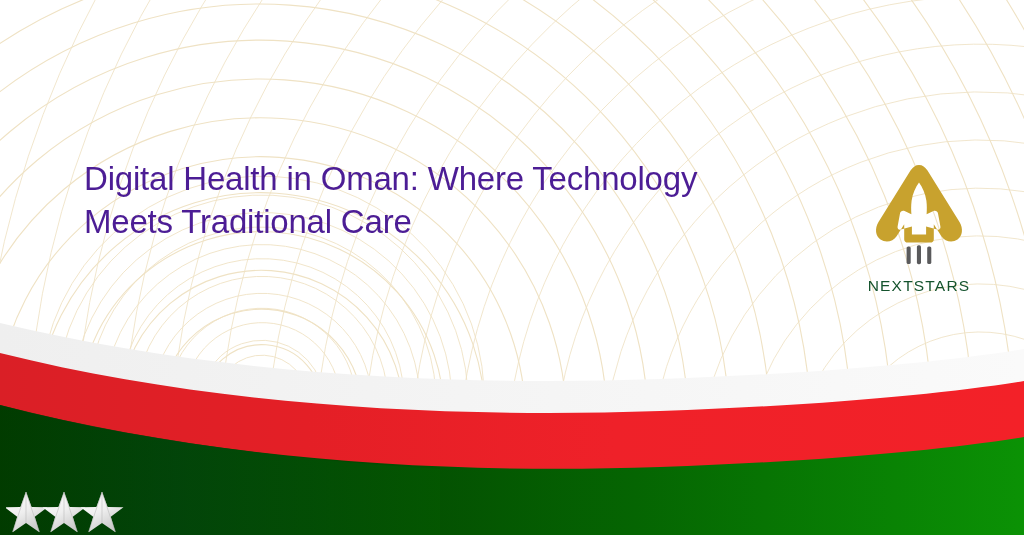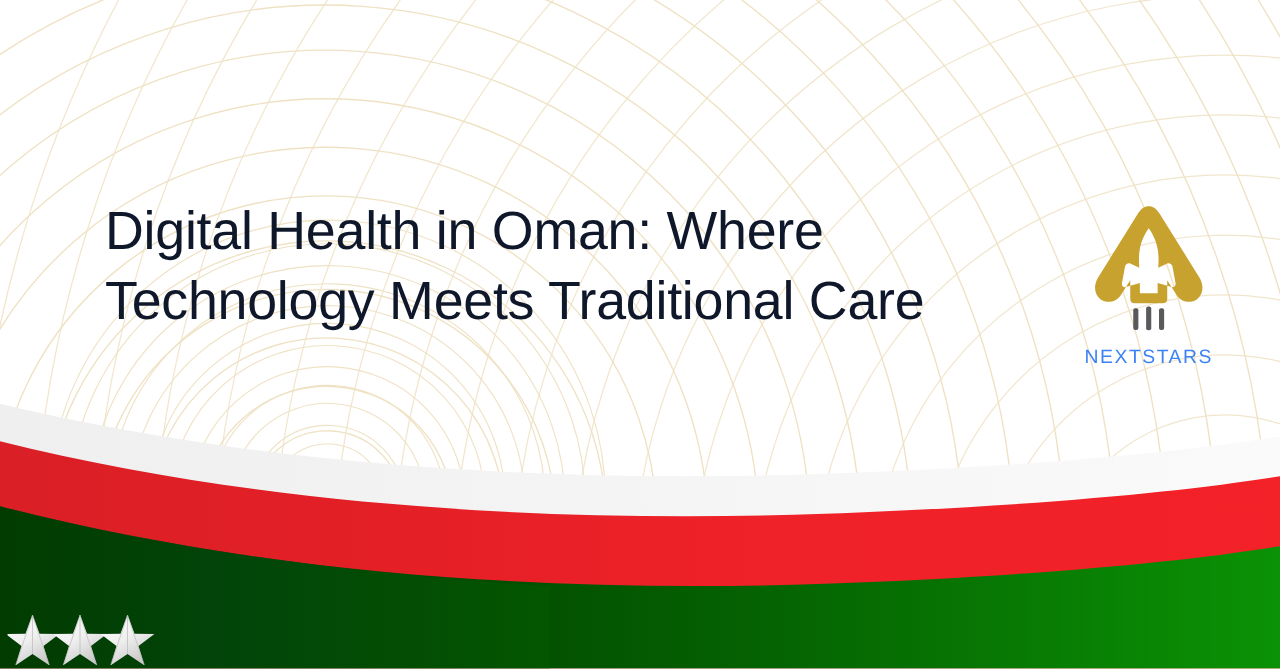--- a/index.html
+++ b/index.html
@@ -30,46 +30,46 @@
     pointer-events: none;
   }
 
   
   #headline {
     position: absolute;
     left: 84px;
     top: 158px;
     width: 660px;
     z-index: 4;
-    font-size: 43px;
+    font-size: 33px;
     line-height: 1.30;
     font-weight: 500;
     letter-spacing: -0.2px;
-    color: #0f172a;
+    color: #4c1d95;
     white-space: pre-line;
   }
 
   
   #logo-lockup {
     position: absolute;
     left: 854px;
     top: 160px;
     width: 130px;
     z-index: 4;
     text-align: center;
   }
   #logo-mark {
     display: block;
     margin: 0 auto;
     width: 92px;
     height: 106px;
   }
   .logo-word {
     display: block;
-    color: #3b82f6;
+    color: #14532d;
     font-size: 15.5px;
     letter-spacing: 1.2px;
     line-height: 1.32;
     font-weight: 400;
   }
   #logo-word-1 { margin-top: 10px; }
 
   
   #flag-wave {
     position: absolute;

